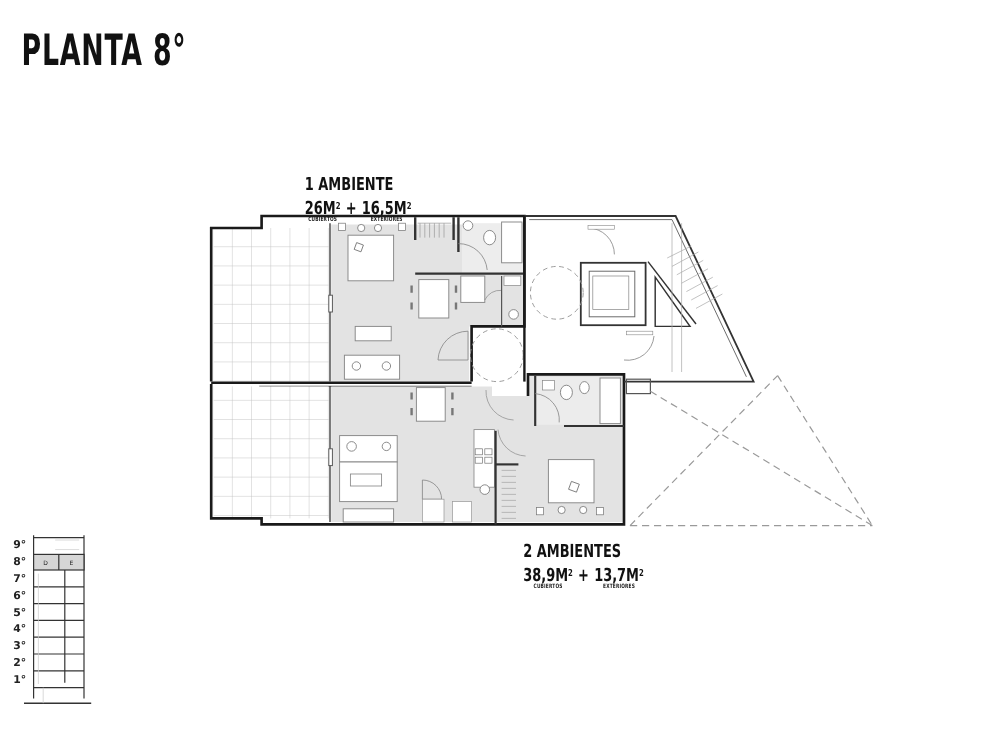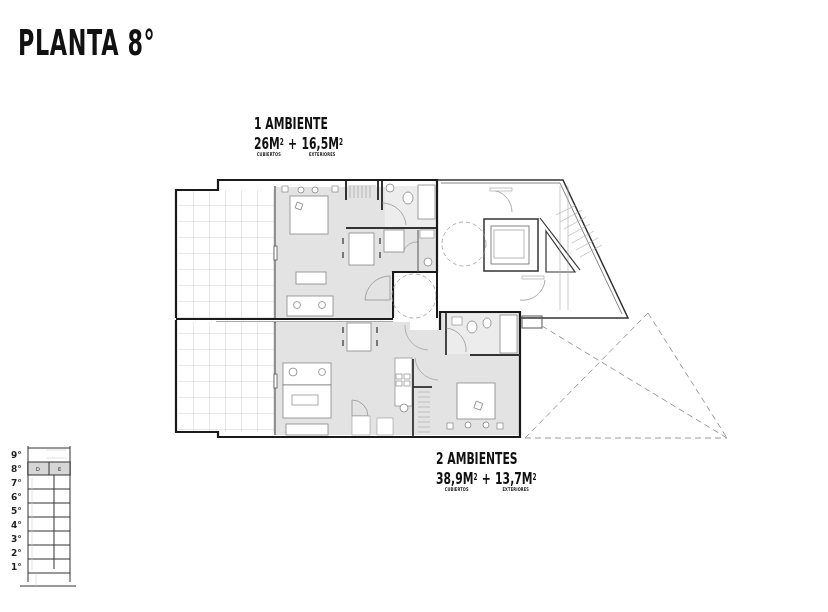--- a/index.html
+++ b/index.html
@@ -27,21 +27,21 @@
     .plus { font-family: "DejaVu Sans", sans-serif; font-weight: bold; font-size: 15px; line-height: 14px; margin: 0 6px; }
     svg.plan { position: absolute; left: 0; top: 0; }
     .floor-label { position: absolute; font-family: "DejaVu Sans", sans-serif; font-size: 9px; font-weight: bold; color: #222; }
     .unit-tag { font-family: "DejaVu Sans", sans-serif; font-size: 5px; fill: #222; }
   </style>
 </head>
 <body>
 
 <div class="title">PLANTA 8°</div>
 
-<div class="unit-label" style="left:254px; top:115px;">
+<div class="unit-label" style="left:254px; top:144px;">
   <span class="unit-name">1 AMBIENTE</span>
   <div class="unit-area">
     <span class="area-block">
       <span class="area-val"><span>26M</span><sup>2</sup></span>
       <span class="area-sub">CUBIERTOS</span>
     </span>
     <span class="plus">+</span>
     <span class="area-block">
       <span class="area-val"><span>16,5M</span><sup>2</sup></span>
       <span class="area-sub">EXTERIORES</span>

